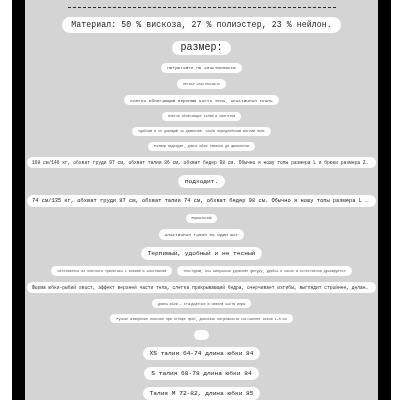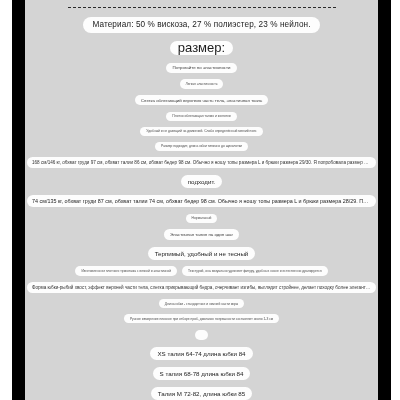--- a/index.html
+++ b/index.html
@@ -3,21 +3,21 @@
 <meta charset="utf-8">
 <title>Product size description</title>
 <style>
   html,body{margin:0;padding:0;}
   body{
     width:400px;height:400px;overflow:hidden;
     background:#ffffff;
     font-family:"Liberation Sans","DejaVu Sans",sans-serif;
     -webkit-font-smoothing:antialiased;
   }
-  .screen{position:relative;width:400px;height:400px;background:#ffffff;}
+  .screen{position:relative;width:400px;height:400px;background:#ffffff;font-family:Liberation Mono, monospace;}
 
   
   .bar-left{position:absolute;left:12px;top:0;width:13px;height:400px;background:#000000;z-index:5;}
   .bar-right{position:absolute;left:378px;top:0;width:13px;height:400px;background:#000000;z-index:5;}
   .edge-far-left{position:absolute;left:0;top:0;width:12px;height:400px;background:#ffffff;z-index:4;}
   .edge-far-right{position:absolute;left:391px;top:0;width:9px;height:400px;background:#ffffff;z-index:4;}
 
   
   .page{
     position:absolute;left:25px;top:0;width:353px;height:400px;
@@ -35,21 +35,21 @@
   .chip{
     background:#fdfdfd;color:#1c1c1c;
     border-radius:9px;
     text-align:center;
     white-space:nowrap;
     box-sizing:border-box;
     flex:0 0 auto;
   }
   
   .s-xl{font-size:8.2px;line-height:11px;padding:2.5px 9px;margin:4.5px 0;letter-spacing:.1px;}
-  .s-lg{font-size:13px;line-height:10px;padding:2.2px 8px;margin:4px 0;}
+  .s-lg{font-size:10px;line-height:10px;padding:2.2px 8px;margin:4px 0;}
   .s-md{font-size:6.2px;line-height:9px;padding:2px 7px;margin:3.6px 0;}
   .s-sm{font-size:4.4px;line-height:7px;padding:1.8px 6px;margin:3.2px 0;color:#3d3d3d;}
   .s-xs{font-size:3.3px;line-height:6px;padding:1.6px 6px;margin:3px 0;color:#4a4a4a;}
   .s-wide{font-size:4.6px;line-height:7px;padding:2px 5px;margin:3.2px 0;color:#333;}
   .s-wide-lg{font-size:5.4px;line-height:8px;padding:2.2px 5px;margin:3.4px 0;color:#242424;}
 
   .pair{display:flex;justify-content:center;gap:5px;width:100%;}
   .pair .chip{margin:3.2px 0;}
 
   .full{max-width:349px;overflow:hidden;text-overflow:ellipsis;}

